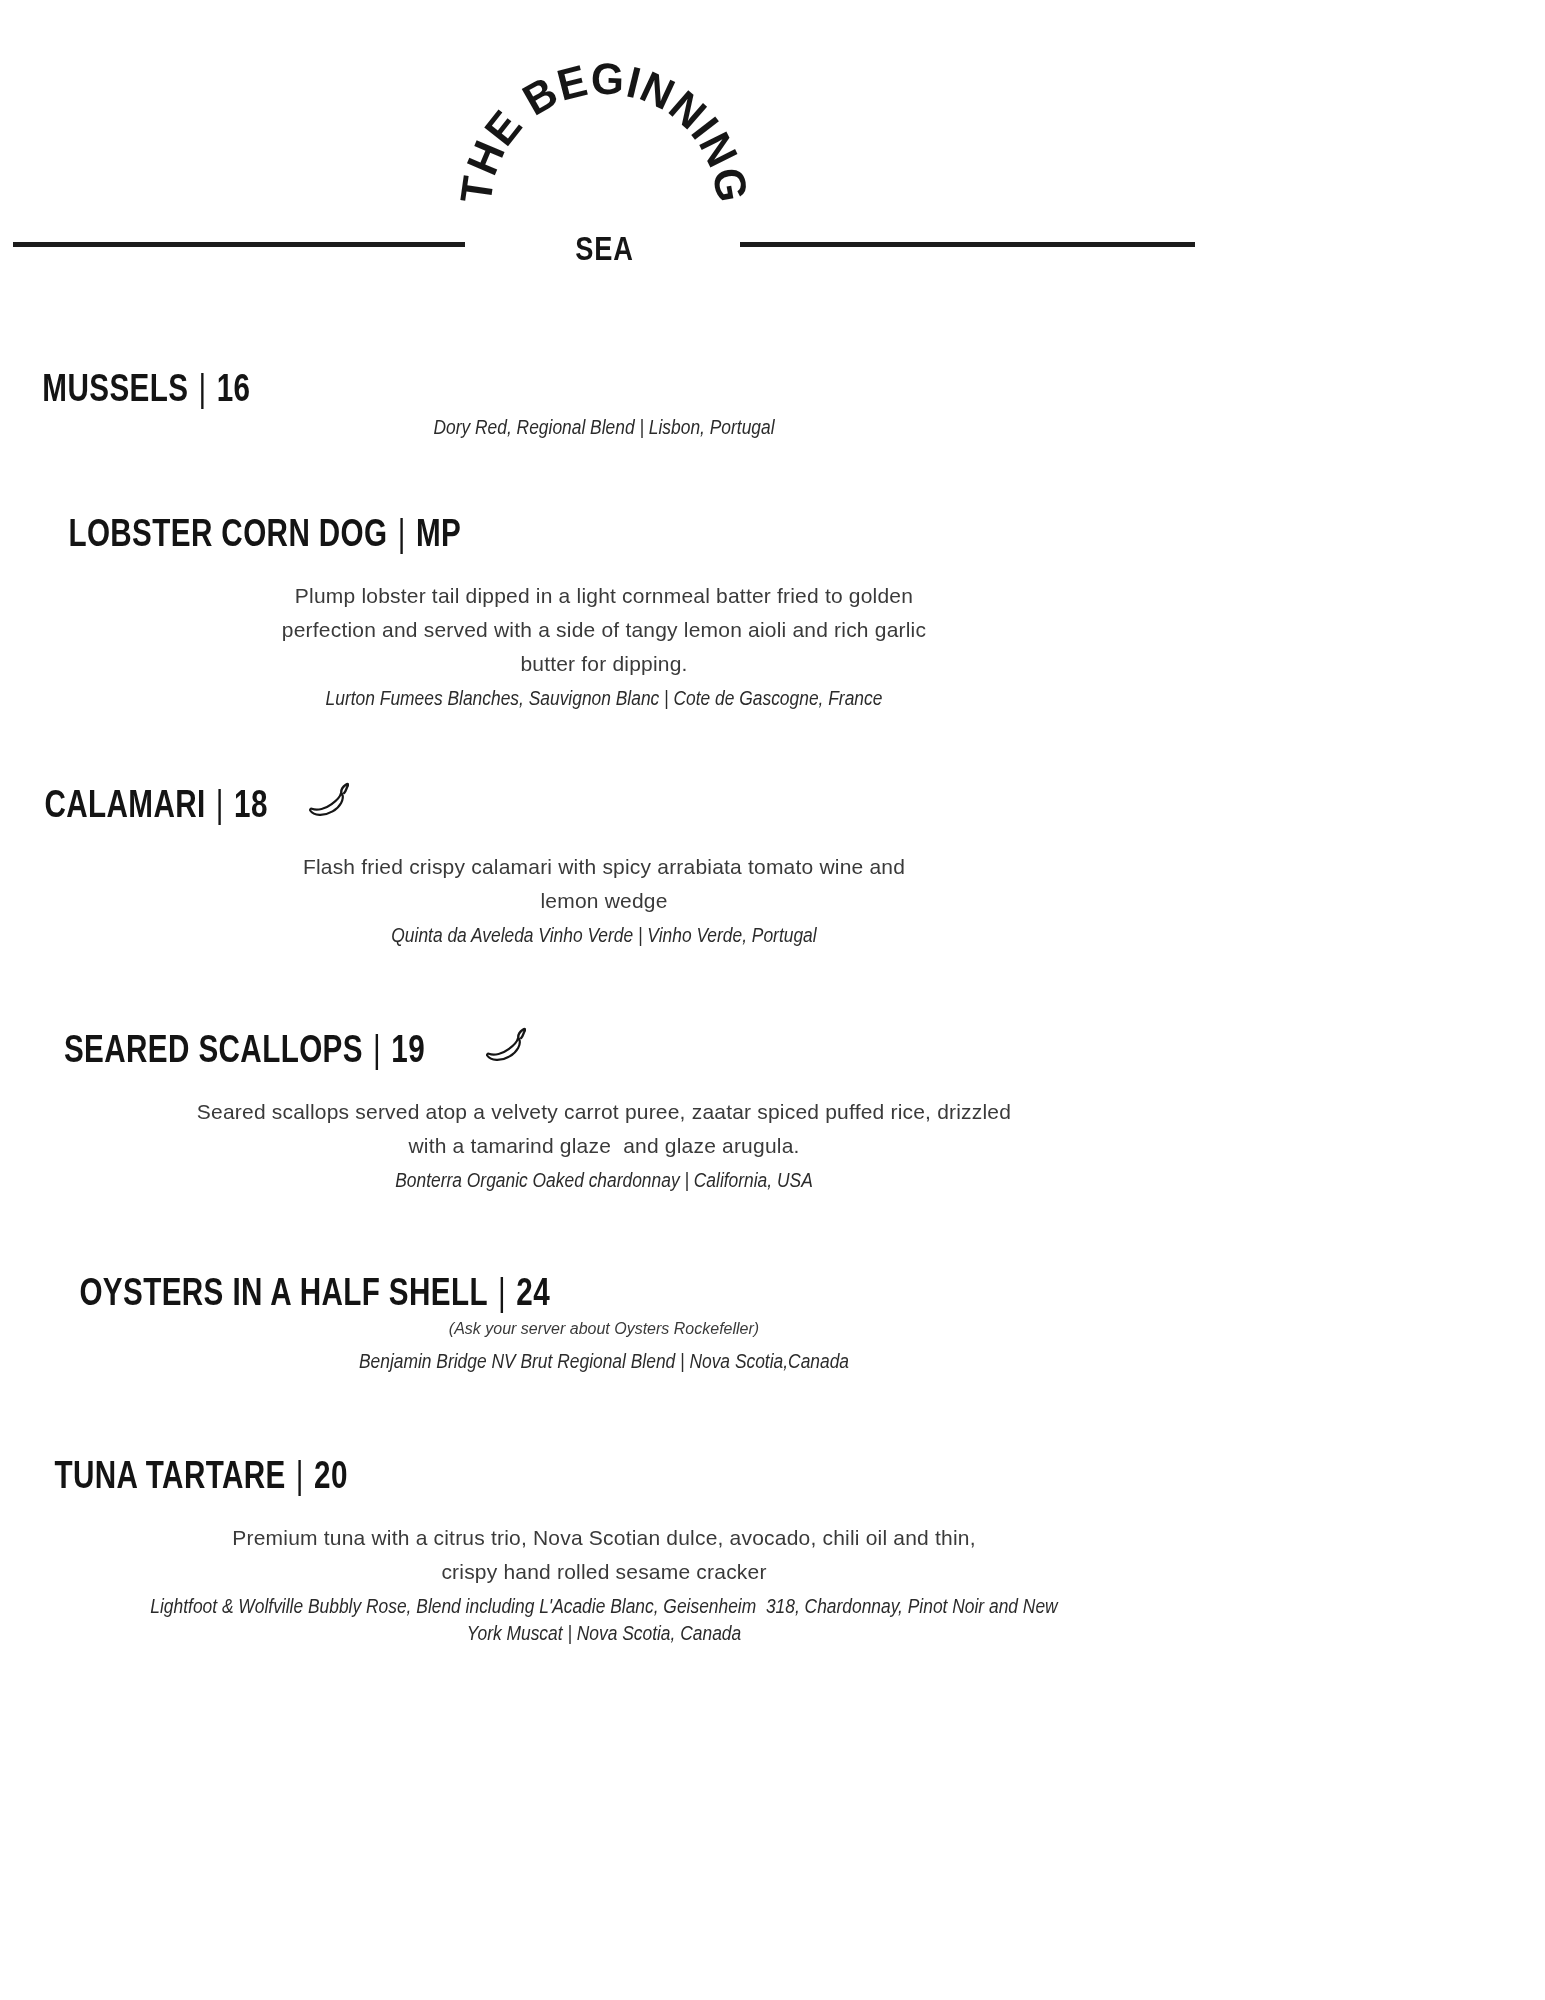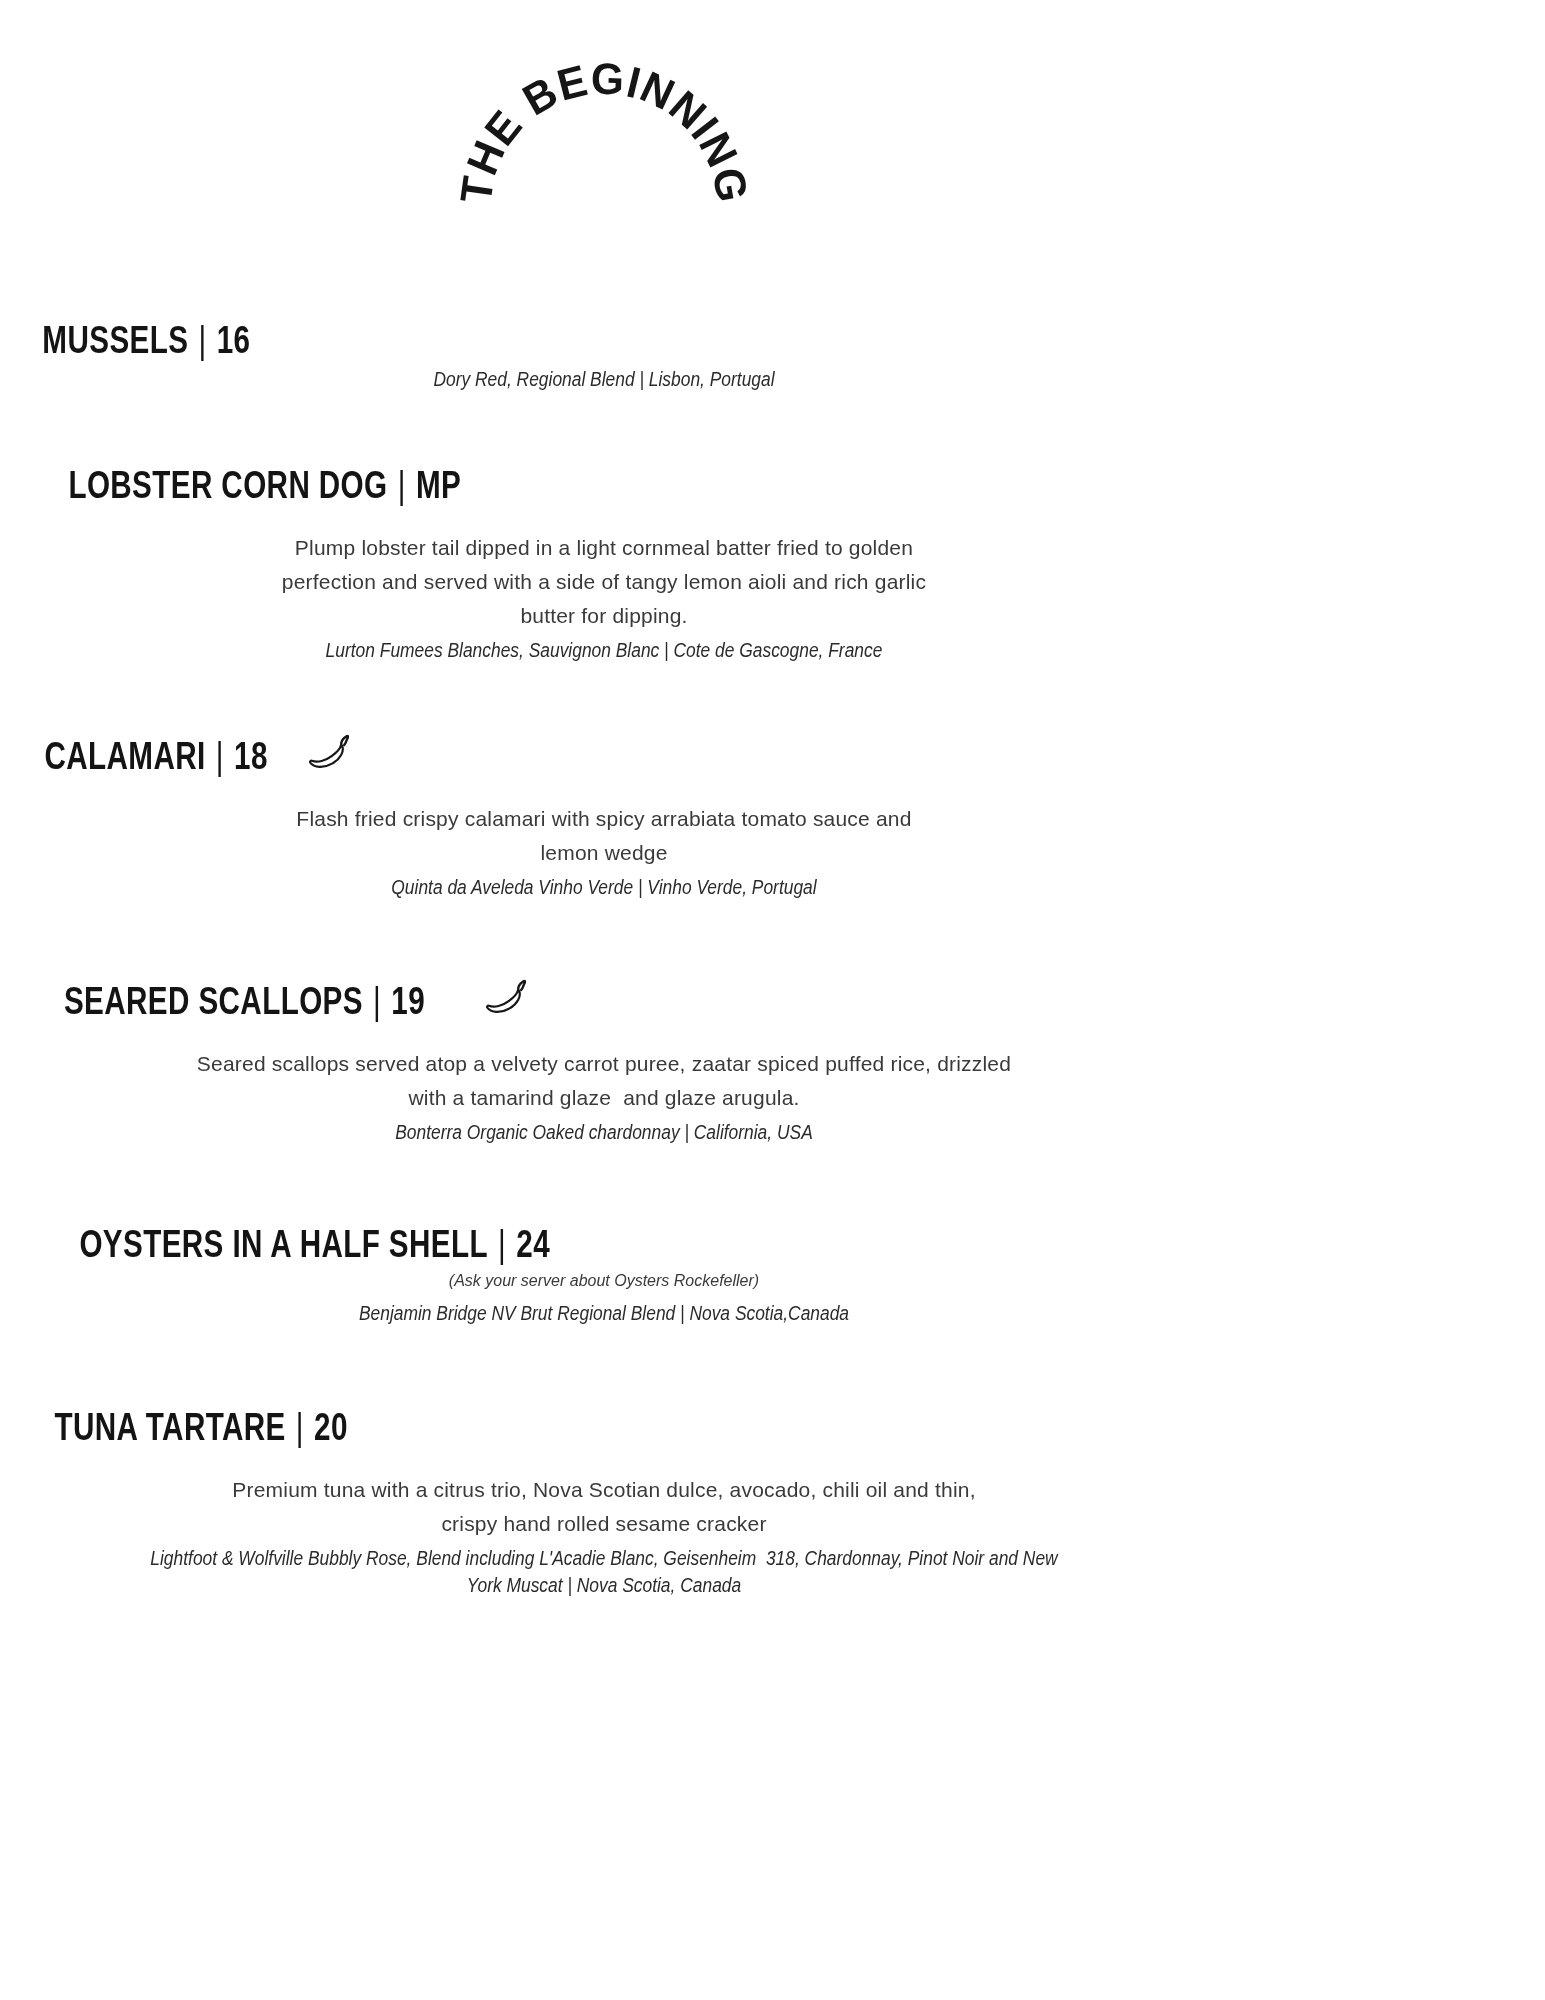--- a/index.html
+++ b/index.html
@@ -110,20 +110,25 @@
 
     <div>
       <svg class="arch-svg" width="310" height="168" viewBox="0 0 310 168">
         <defs>
           <path id="archPath" d="M 42 152 A 113 113 0 0 1 268 152" fill="none"></path>
         </defs>
         <text class="arch-text">
           <textPath href="#archPath" startOffset="50%" text-anchor="middle" textLength="350" lengthAdjust="spacingAndGlyphs">THE BEGINNING</textPath>
         </text>
       </svg>
+      <div class="subtitle-row">
+        <span class="rule rule-left"></span>
+        <span class="subtitle">SEA</span>
+        <span class="rule rule-right"></span>
+      </div>
     </div>
 
     <div class="menu-section m-top-95">
       <div class="heading-row">
         <span class="item-heading">
           <span>MUSSELS</span>
           <span class="pipe">|</span>
           <span>16</span>
         </span>
       </div>
@@ -149,21 +154,21 @@
         <span class="item-heading">
           <span>CALAMARI</span>
           <span class="pipe">|</span>
           <span>18</span>
         </span>
         <svg class="chili" viewBox="0 0 46 38">
           <path class="chili-body" d="M38.5 12.5 C41 18 36.5 26.5 28 31.5 C18.5 37 7.5 36.5 3.5 30.5 C3 29.5 4 28.2 5.2 28.6 C11.5 30.8 20.5 28.6 27 23.6 C33 19 36.5 15.5 37 12 Z"></path>
           <path class="chili-stem" d="M37.8 12.6 C36.8 8.4 38.6 4.8 42.5 2.2 C44.8 0.8 45.8 1.6 44.6 3.6 C42.8 6.4 43.2 9 40.6 11.4"></path>
         </svg>
       </div>
-      <div class="desc">Flash fried crispy calamari with spicy arrabiata tomato sauce and
+      <div class="desc">Flash fried crispy calamari with spicy arrabiata tomato wine and
 lemon wedge</div>
       <div class="wine">Quinta da Aveleda Vinho Verde | Vinho Verde, Portugal</div>
     </div>
 
     <div class="menu-section m-top-78">
       <div class="heading-row">
         <span class="item-heading">
           <span>SEARED SCALLOPS</span>
           <span class="pipe">|</span>
           <span>19</span>

